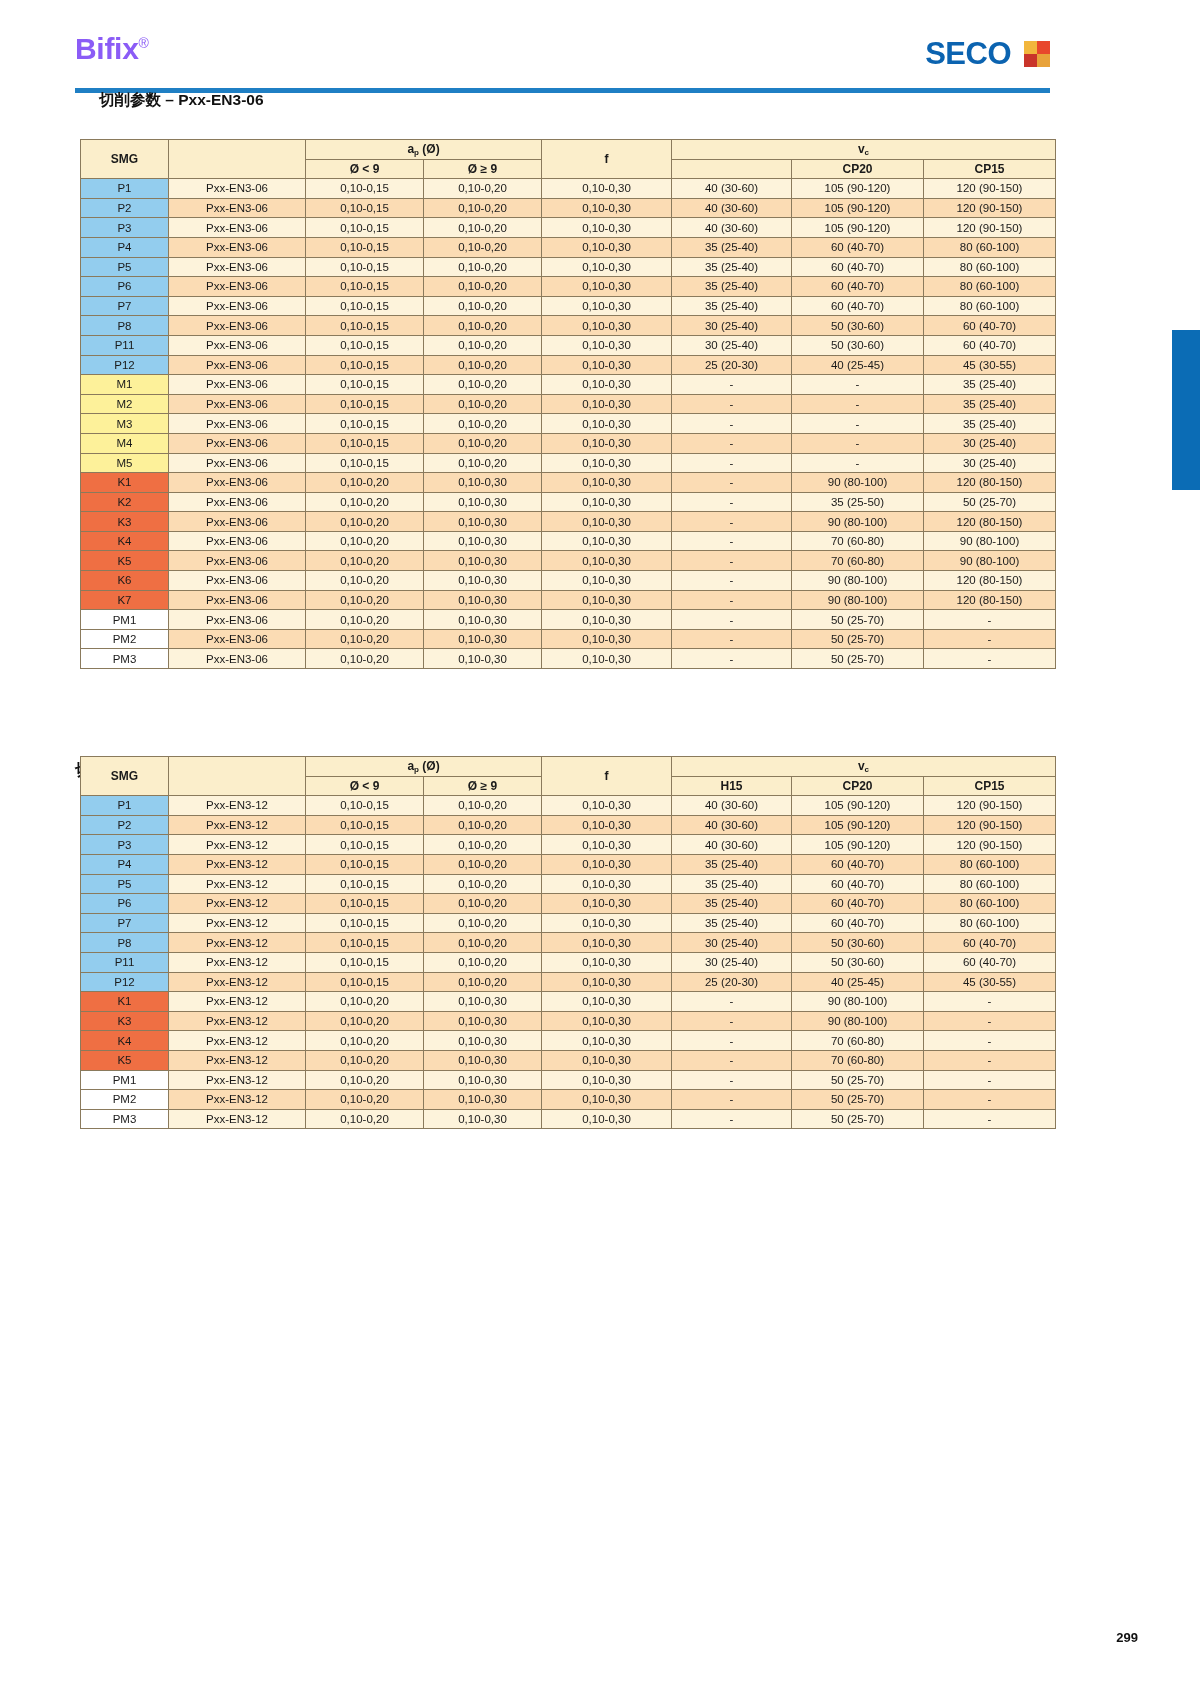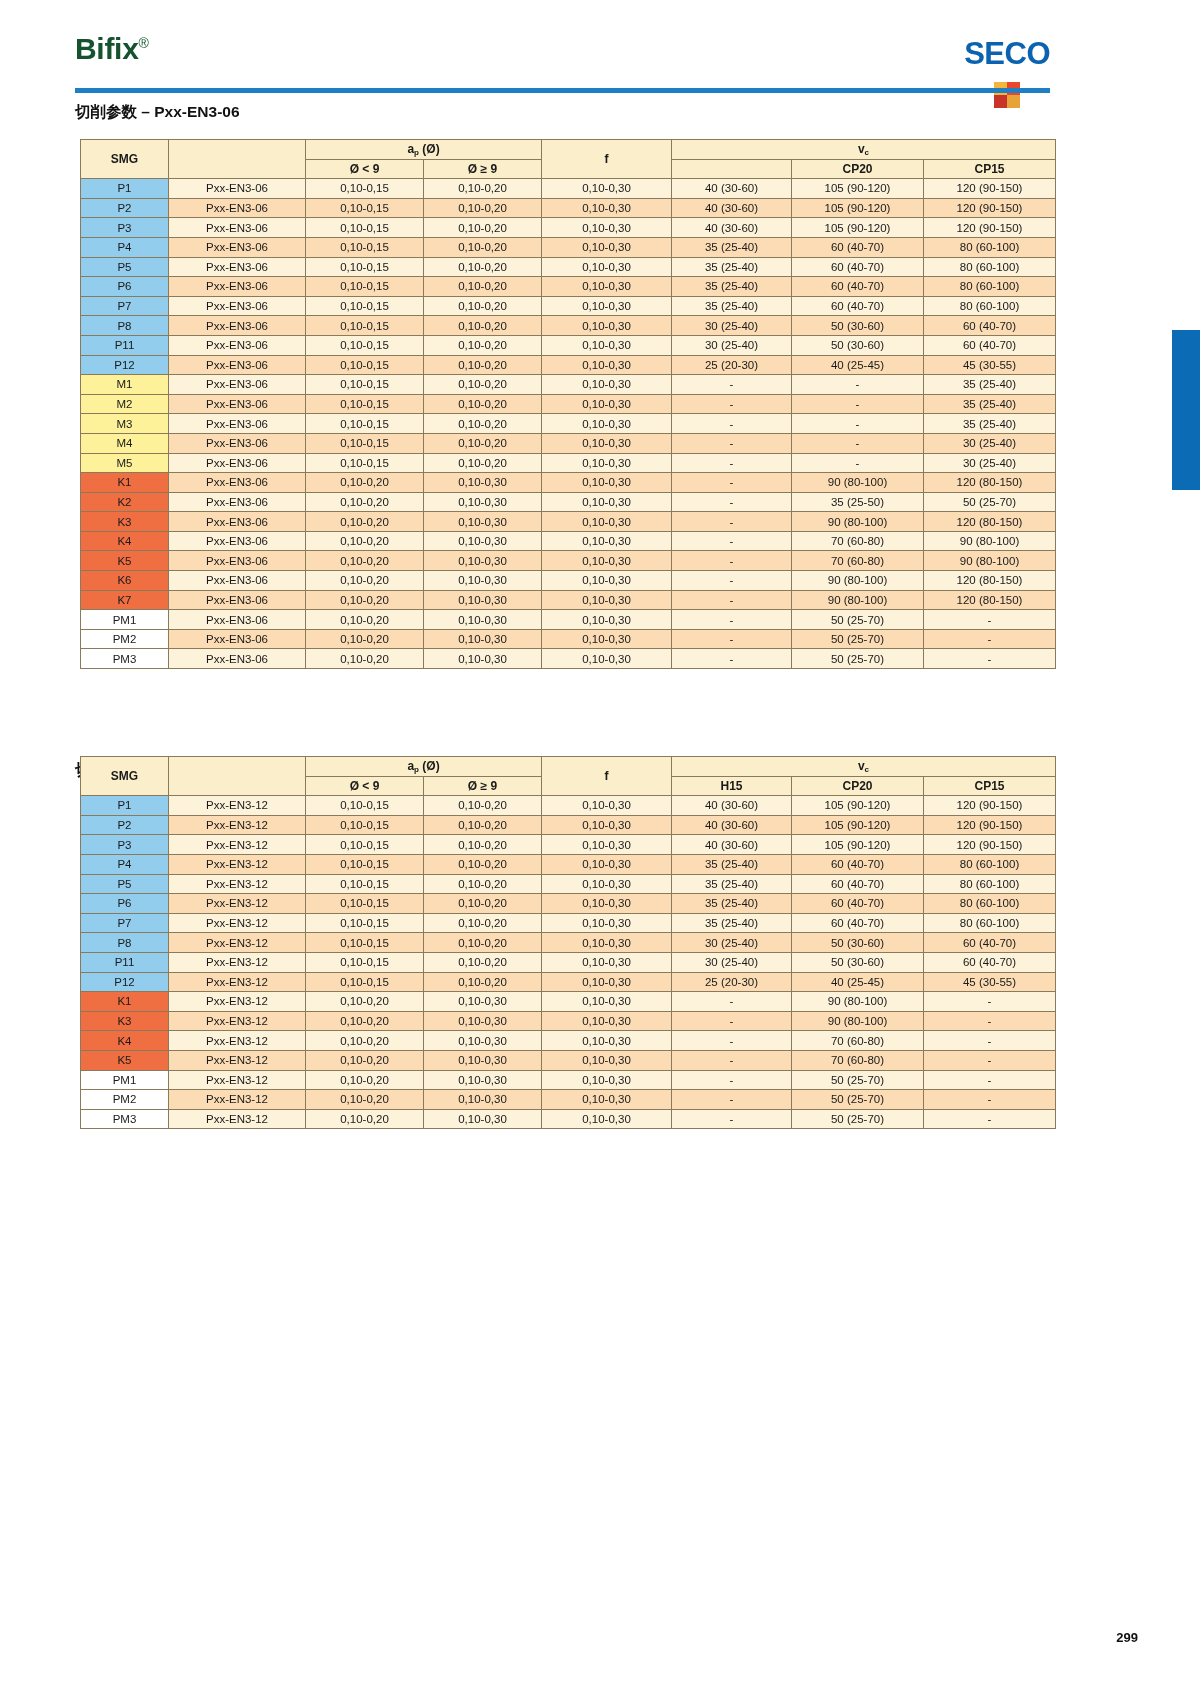--- a/index.html
+++ b/index.html
@@ -11,26 +11,26 @@
   }
   .page { position: relative; width: 1200px; height: 1697px; }
 
   
   .hdr {
     position: absolute; left: 75px; top: 34px; width: 975px; height: 52px;
   }
   .brand-title {
     position: absolute; left: 0; top: 0;
     font-size: 30px; font-weight: bold; letter-spacing: -0.3px;
-    color: #14532d; line-height: 1;
+    color: #8b5cf6; line-height: 1;
   }
   .brand-title sup { font-size: 14px; font-weight: normal; vertical-align: super; }
   .seco-logo {
     position: absolute; right: 0; top: 4px;
-    display: flex; align-items: center; gap: 13px; flex-direction: column;
+    display: flex; align-items: center; gap: 13px;
   }
   .seco-word {
     font-size: 31px; font-weight: bold; color: #0b63b0;
     letter-spacing: -0.5px; line-height: 1;
   }
   .seco-mark {
     width: 26px; height: 26px;
     display: grid; grid-template-columns: 1fr 1fr; grid-template-rows: 1fr 1fr;
   }
   .seco-mark i { display: block; }
@@ -44,21 +44,21 @@
     position: absolute; right: 0; top: 330px; width: 28px; height: 160px;
     background: #0b6cb5;
   }
 
   
   .sec-title {
     position: absolute; left: 75px;
     font-size: 15.5px; font-weight: bold; color: #111;
     white-space: nowrap;
   }
-  #sec1 { top: 102px; }
+  #sec1 { top: 90px; margin-left: 24px; }
   #sec2 { top: 760px; }
 
   
   table.cut {
     position: absolute; left: 80px;
     border-collapse: collapse;
     table-layout: fixed;
     width: 975px;
     font-size: 11.5px;
     color: #1a1a1a;

